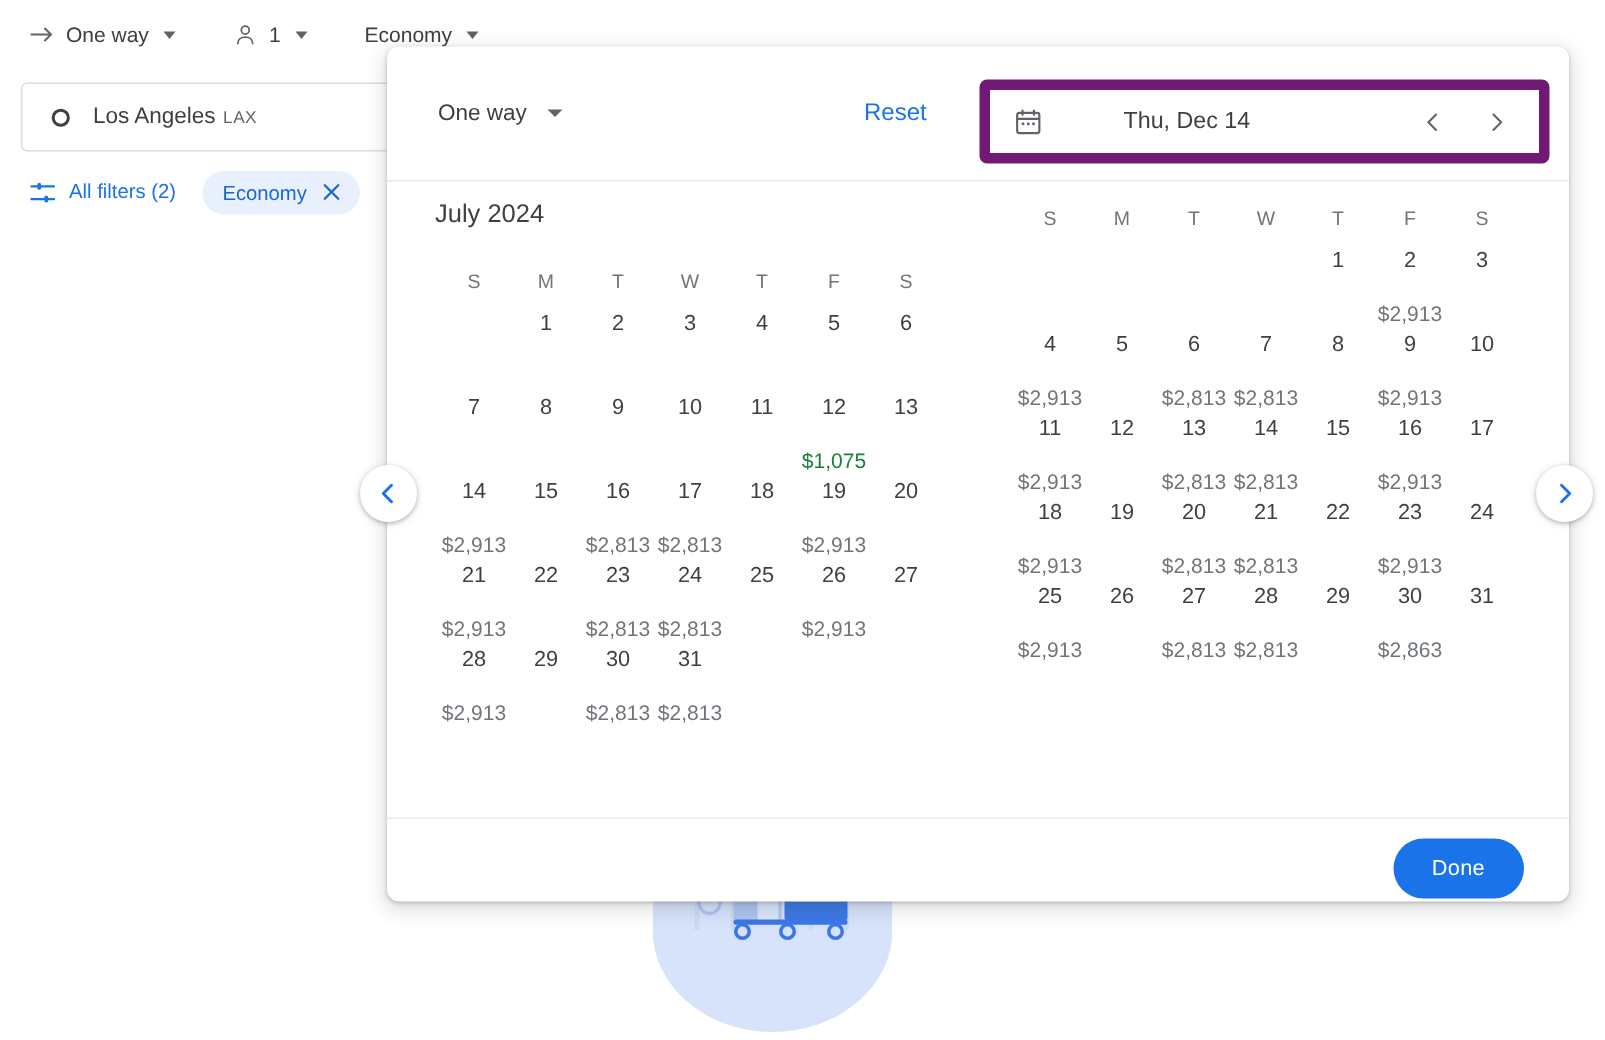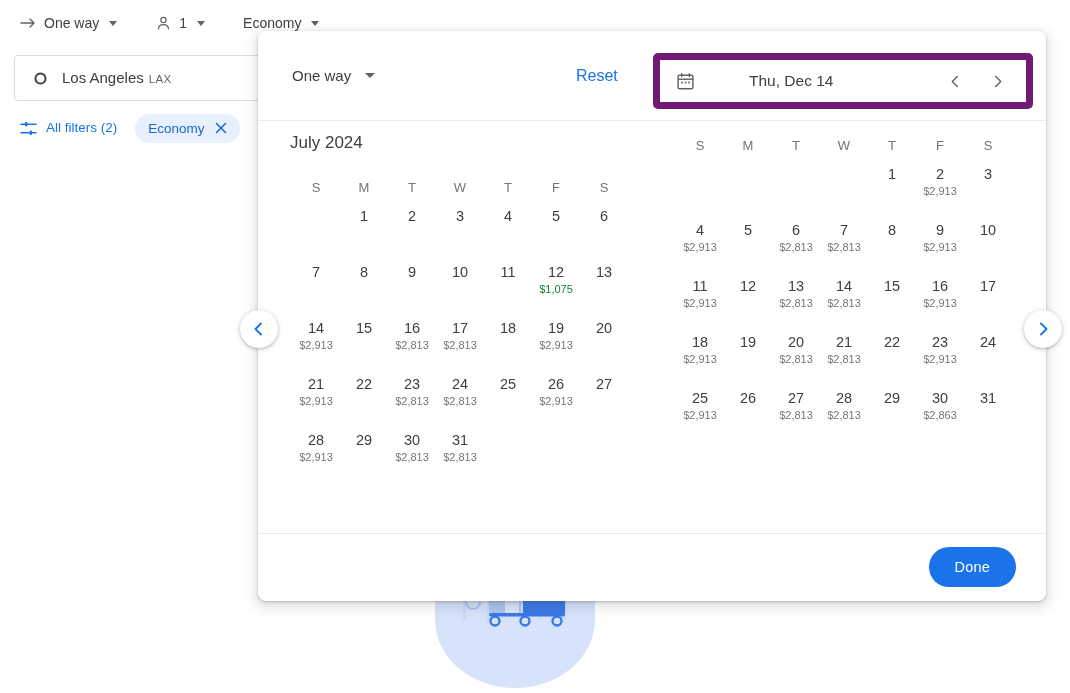--- a/index.html
+++ b/index.html
@@ -132,28 +132,29 @@
     text-align: center; font-size: 13px; color: #70757a;
     height: 26px; line-height: 26px;
   }
   .week { margin-bottom: 4px; }
   .day {
     height: 52px; display: flex; flex-direction: column;
     align-items: center; justify-content: flex-start;
     padding-top: 6px;
   }
   .day .num { font-size: 14.5px; color: #3c4043; line-height: 18px; }
-  .day .price { font-size: 11px; color: #70757a; margin-top: 2px; line-height: 13px; }
+  .day .price { font-size: 14px; color: #70757a; margin-top: 20px; line-height: 13px; }
   .day .price.cheap { color: #188038; }
   .day.empty { visibility: hidden; }
 
   .dlg-foot {
     height: 67px; border-top: 1px solid #e8eaed;
     display: flex; align-items: center; justify-content: flex-end;
     padding-right: 30px;
+    margin-top: 12px;
   }
   .done-btn {
     background: #1a73e8; color: #fff;
     border: none; border-radius: 20px;
     padding: 0 26px; height: 40px;
     font-size: 14.5px; font-weight: 500;
     font-family: "Liberation Sans", sans-serif;
     letter-spacing: .2px;
   }
 

